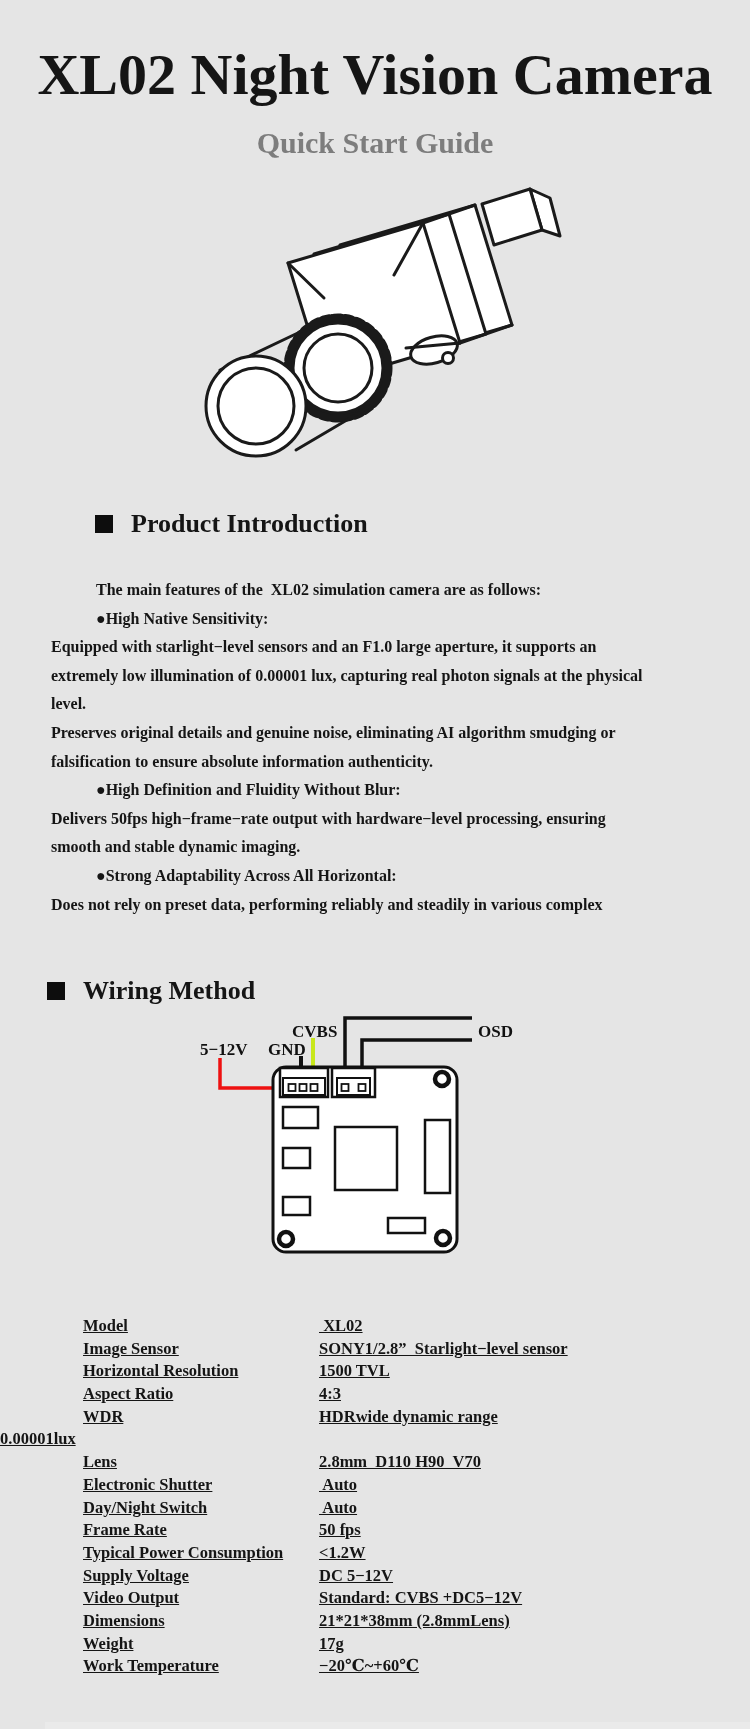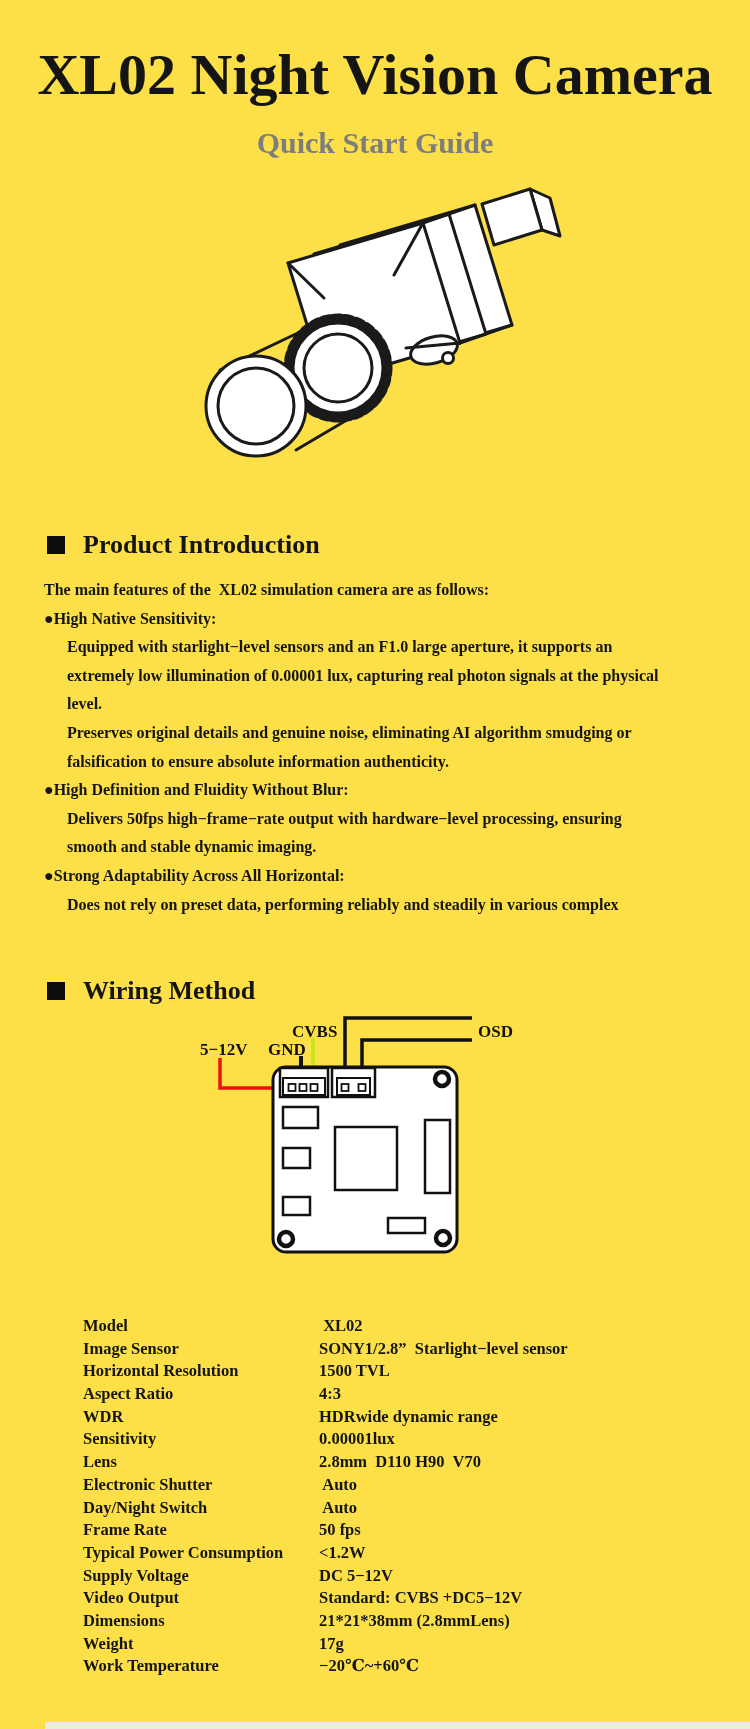--- a/index.html
+++ b/index.html
@@ -1,35 +1,35 @@
 <!DOCTYPE html>
 <html><head>
 <meta charset="utf-8">
 <style>
   html,body{margin:0;padding:0;background:#ffffff;}
   .page{
-    position:relative;width:750px;height:1729px;background:#fde047;overflow:hidden;
+    position:relative;width:750px;height:1729px;background:#e5e5e5;overflow:hidden;
     font-family:"Liberation Serif","DejaVu Serif",serif;font-weight:bold;color:#151515;
   }
   .title{position:absolute;top:46px;left:0;width:750px;text-align:center;
     font-size:58px;line-height:1;letter-spacing:0;}
   .subtitle{position:absolute;top:128px;left:0;width:750px;text-align:center;
     font-size:30px;line-height:1;color:#7d7d7d;}
   .camera-fig{position:absolute;left:198px;top:178px;width:368px;height:280px;}
   .sec-head{position:absolute;left:47px;display:flex;align-items:center;font-size:26px;line-height:1;}
   .sec-square{width:18px;height:18px;background:#0d0d0d;margin-right:18px;flex:0 0 auto;}
-  .sec-head.intro{top:532px;}
+  .sec-head.intro{top:511px;margin-left:48px;}
   .sec-head.wiring{top:978px;}
   .sec-head.specs{top:1278px;}
   .intro-lines{position:absolute;left:0;top:576px;width:750px;font-size:16px;}
-  .iline{height:28.6px;line-height:28.6px;padding-left:44px;white-space:pre;}
-  .iline.cont{padding-left:67px;}
+  .iline{height:28.6px;line-height:28.6px;padding-left:96px;white-space:pre;}
+  .iline.cont{padding-left:51px;}
   .wiring-fig{position:absolute;left:150px;top:1012px;width:450px;height:250px;}
   .spec-table{position:absolute;left:0;top:1315px;width:750px;font-size:16.5px;}
-  .srow{display:flex;height:22.7px;line-height:22.7px;}
+  .srow{display:flex;height:22.7px;line-height:22.7px;text-decoration:underline;}
   .slabel{width:236px;padding-left:83px;flex:0 0 auto;white-space:pre;}
   .sval{white-space:pre;}
   .bottom-strip{position:absolute;left:45px;top:1722px;width:705px;height:7px;background:#eaeaea;}
   svg text{font-family:"Liberation Serif","DejaVu Serif",serif;font-weight:bold;}
 </style>
 </head>
 <body>
 
 <div class="page">
 
@@ -168,21 +168,20 @@
         <div class="slabel">Aspect Ratio</div>
         <div class="sval">4:3</div>
       </div>
 
       <div class="srow">
         <div class="slabel">WDR</div>
         <div class="sval">HDRwide dynamic range</div>
       </div>
 
       <div class="srow">
-        <div class="slabel">Sensitivity</div>
         <div class="sval">0.00001lux</div>
       </div>
 
       <div class="srow">
         <div class="slabel">Lens</div>
         <div class="sval">2.8mm  D110 H90  V70</div>
       </div>
 
       <div class="srow">
         <div class="slabel">Electronic Shutter</div>

